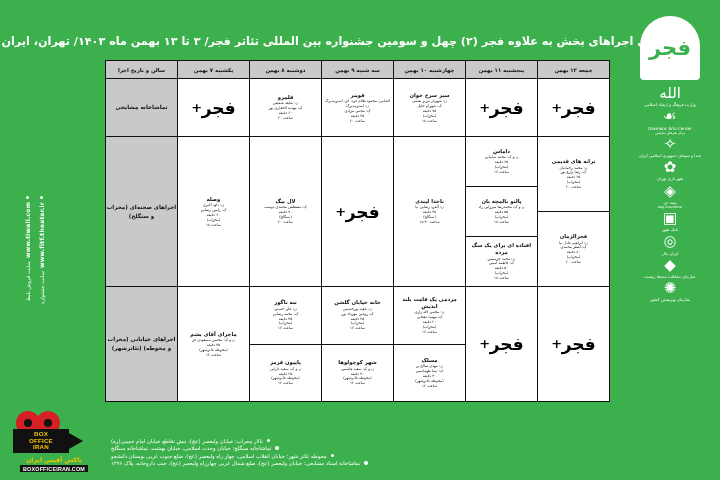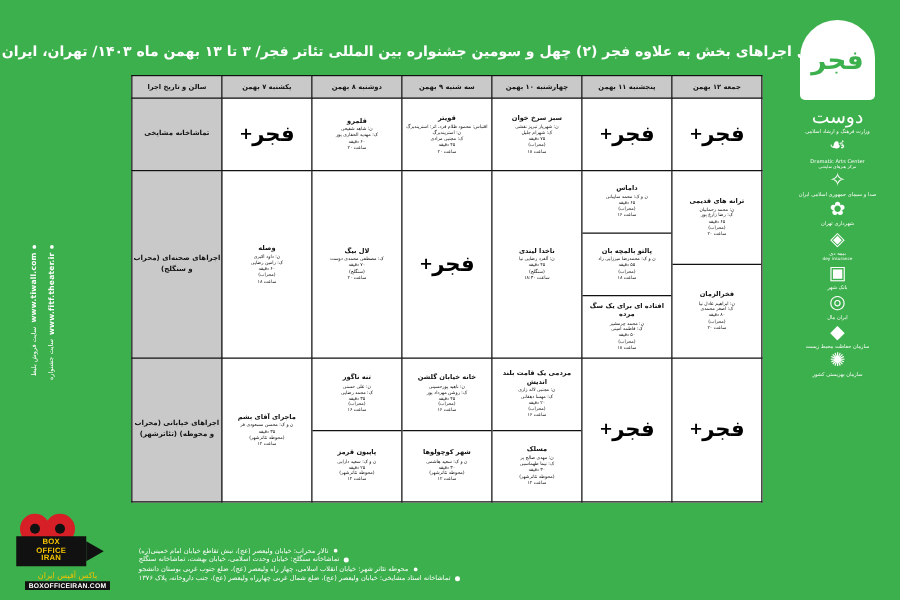--- a/index.html
+++ b/index.html
@@ -112,21 +112,21 @@
   .bo-reel::after{content:"";position:absolute;inset:6px;border-radius:50%;background:#111;}
   .bo-r1{left:5px;}
   .bo-r2{left:25px;}
   .bo-body{position:absolute;left:2px;top:18px;width:56px;height:24px;background:#111;
     display:flex;flex-direction:column;align-items:center;justify-content:center;}
   .bo-body span{color:#f2c200;font-size:6.2px;font-weight:bold;line-height:1.05;
     font-family:"Liberation Sans",sans-serif;letter-spacing:0.2px;}
   .bo-lens{position:absolute;left:58px;top:22px;width:0;height:0;
     border-top:8px solid transparent;border-bottom:8px solid transparent;
     border-left:14px solid #111;}
-  .bo-fa{color:#f2c200;font-size:6.4px;font-weight:normal;margin-top:1px;}
+  .bo-fa{color:#f2c200;font-size:6.4px;font-weight:bold;margin-top:1px;}
   .bo-url{color:#fff;background:#111;font-size:5.4px;font-weight:bold;
     padding:0.5px 3px;margin-top:1px;letter-spacing:0.2px;
     font-family:"Liberation Sans",sans-serif;}
 
   
   .notes{
     position:absolute;right:104px;bottom:14px;width:505px;
     display:flex;flex-direction:column;gap:1.5px;align-items:flex-end;
   }
   .note{display:flex;align-items:center;gap:4px;color:#fff;font-size:5.3px;
@@ -424,21 +424,21 @@
         </tbody>
     </table>
   </div>
 
   <div class="logo-rail">
     <div class="emblem">
       <span class="glyph">فجر</span>
     </div>
     <div id="sponsor-list" style="display:flex;flex-direction:column;align-items:center;gap:2px;">
         <div class="logo">
-          <div class="mark">دوست</div>
+          <div class="mark">الله</div>
           <div class="cap">وزارت فرهنگ و ارشاد اسلامی</div>
         </div>
         <div class="logo">
           <div class="mark">☙</div>
           <div class="cap">Dramatic Arts Center</div>
           <div class="cap2">مرکز هنرهای نمایشی</div>
         </div>
         <div class="logo">
           <div class="mark">✧</div>
           <div class="cap">صدا و سیمای جمهوری اسلامی ایران</div>

